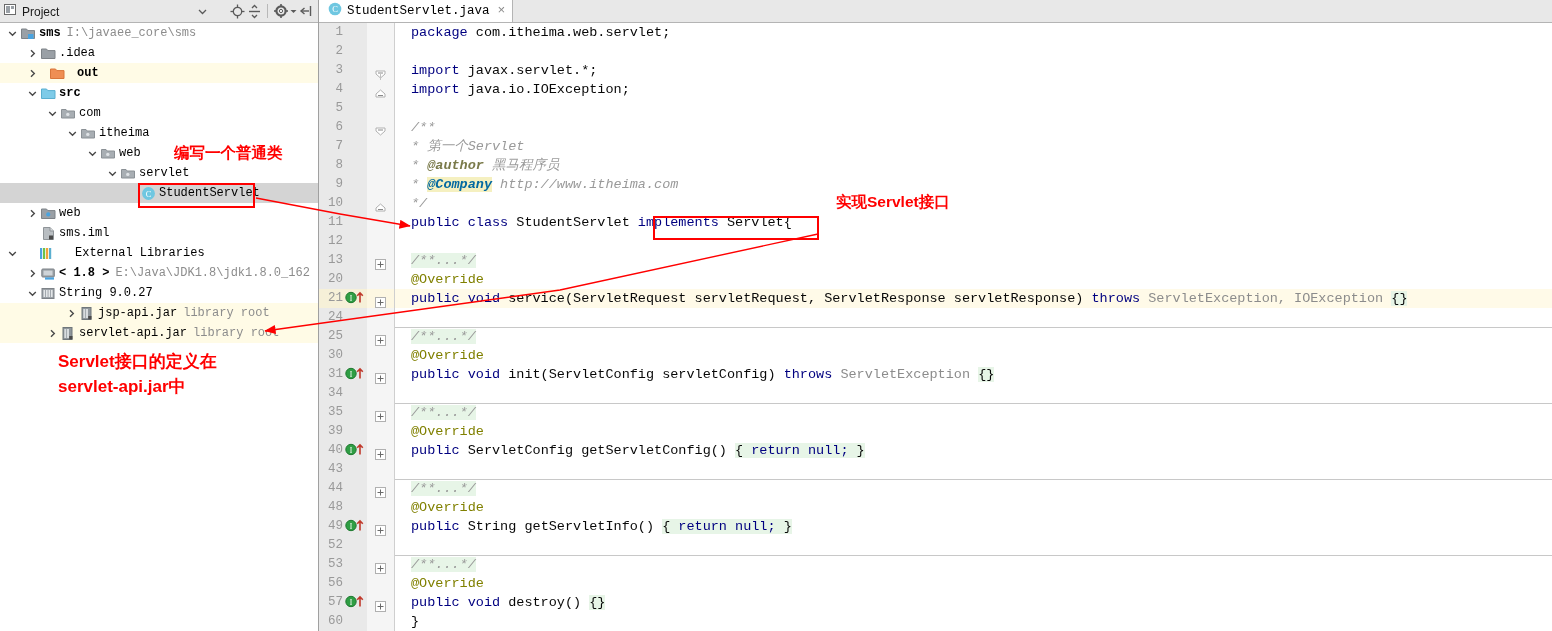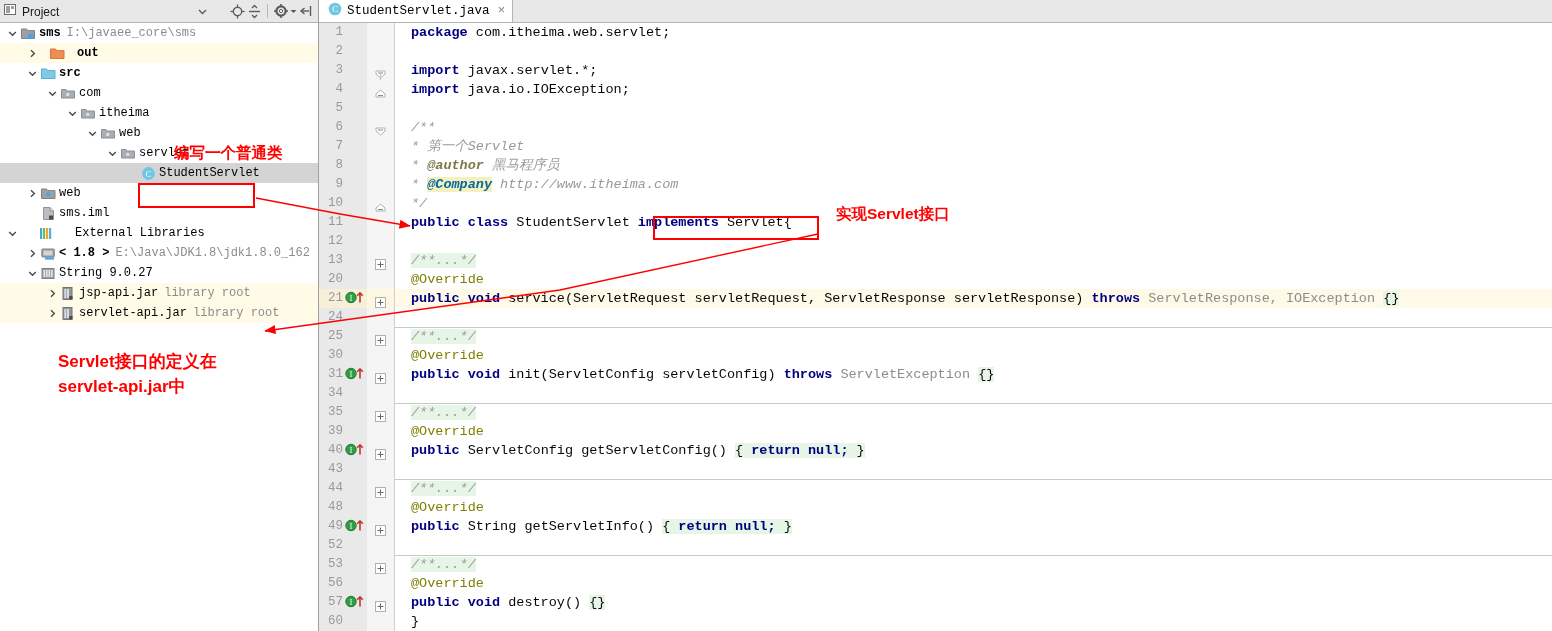--- a/index.html
+++ b/index.html
@@ -118,21 +118,21 @@
     content:""; position:absolute; right:0; top:0; bottom:0; width:1px; background:#cfcfcf;
   }
   .ctext {
     flex:1;
     font-family:"Liberation Mono", monospace;
     font-size:13.5px;
     color:#080808;
     padding-left:16px;
     letter-spacing:0px;
   }
-  .kw { color:#000080; font-weight:bold; }
+  .kw { color:#000080; font-weight:normal; }
   .gray { color:#8c8c8c; }
   .cmt { color:#9a9a9a; font-style:italic; }
   .cmt-b { color:#7a7a4a; font-style:italic; font-weight:bold;text-align:center; }
   .cmt-hl { background:#f5f0c0; color:#0369a1; font-style:italic; font-weight:bold; }
   .ann { color:#808000; }
   .fold-ph { background:#e7f5e7; color:#9a9a9a; font-style:italic; }
   .fold-body { background:#e7f5e7; }
   .sep-line { position:absolute; left:76px; right:0; top:0; height:1px; background:#c8c8c8; }
 
   
@@ -221,20 +221,33 @@
           </span>
           <span class="ico">
             <svg width="15" height="15" viewBox="0 0 15 15">
               <path d="M0.5 3 L5.5 3 L6.8 4.6 L13.5 4.6 L13.5 12.5 L0.5 12.5 z" fill="#9aa0a6" stroke="#7d8287"></path>
               <rect x="7" y="8" width="5.5" height="5" fill="#4aa3df"></rect>
             </svg>
           </span>
           <span class="tlabel b">sms</span>
           <span class="tsub">I:\javaee_core\sms</span>
         </div>
+        <div class="tnode" style="padding-left: 26px;">
+          <span class="arrow">
+            <svg width="9" height="9" viewBox="0 0 9 9">
+              <path d="M3 1.2 L6.3 4.5 L3 7.8" stroke="#4a4a4a" stroke-width="1.4" fill="none"></path>
+            </svg>
+          </span>
+          <span class="ico">
+            <svg width="15" height="15" viewBox="0 0 15 15">
+              <path d="M0.5 3 L5.5 3 L6.8 4.6 L14 4.6 L14 12.5 L0.5 12.5 z" fill="#9aa0a6" stroke="#7d8287"></path>
+            </svg>
+          </span>
+          <span class="tlabel">.idea</span>
+        </div>
         <div class="tnode hl-yellow" style="padding-left: 26px; gap: 9px;">
           <span class="arrow">
             <svg width="9" height="9" viewBox="0 0 9 9">
               <path d="M3 1.2 L6.3 4.5 L3 7.8" stroke="#4a4a4a" stroke-width="1.4" fill="none"></path>
             </svg>
           </span>
           <span class="ico">
             <svg width="15" height="15" viewBox="0 0 15 15">
               <path d="M0.5 3 L5.5 3 L6.8 4.6 L14 4.6 L14 12.5 L0.5 12.5 z" fill="#ef8e54" stroke="#d9753b"></path>
             </svg>
@@ -387,21 +400,21 @@
             <svg width="15" height="15" viewBox="0 0 15 15">
               <rect x="1" y="2.5" width="12" height="10" fill="#9aa0a6" stroke="#7d8287"></rect>
               <rect x="2.5" y="4" width="1.6" height="7" fill="#e3e6e8"></rect>
               <rect x="5" y="4" width="1.6" height="7" fill="#e3e6e8"></rect>
               <rect x="7.5" y="4" width="1.6" height="7" fill="#e3e6e8"></rect>
               <rect x="10" y="4" width="1.6" height="7" fill="#e3e6e8"></rect>
             </svg>
           </span>
           <span class="tlabel">String 9.0.27</span>
         </div>
-        <div class="tnode hl-yellow" style="padding-left: 46px;">
+        <div class="tnode hl-yellow" style="padding-left: 65px;">
           <span class="arrow">
             <svg width="9" height="9" viewBox="0 0 9 9">
               <path d="M3 1.2 L6.3 4.5 L3 7.8" stroke="#4a4a4a" stroke-width="1.4" fill="none"></path>
             </svg>
           </span>
           <span class="ico">
             <svg width="15" height="15" viewBox="0 0 15 15">
               <rect x="2" y="1.5" width="9" height="12" fill="#8f969b" stroke="#6f767b"></rect>
               <rect x="3.3" y="3" width="2" height="9" fill="#d8dcdf"></rect>
               <rect x="6" y="3" width="2" height="9" fill="#d8dcdf"></rect>
@@ -581,21 +594,21 @@
                 <path d="M15 11.5 L15 2.5 M12.2 4.8 L15 2 L17.8 4.8" stroke="#c0392b" stroke-width="1.6" fill="none"></path>
               </svg></span>
           </div>
           <div class="fold">
             <span style="position:absolute;left:8px;top:4px"><svg width="11" height="11" viewBox="0 0 11 11">
                 <rect x="0.5" y="0.5" width="10" height="10" fill="#fff" stroke="#b0b0b0"></rect>
                 <line x1="2.5" y1="5.5" x2="8.5" y2="5.5" stroke="#6a6a6a"></line>
                 <line x1="5.5" y1="2.5" x2="5.5" y2="8.5" stroke="#6a6a6a"></line>
               </svg></span>
           </div>
-          <div class="ctext"><span class="kw">public void </span>service(ServletRequest servletRequest, ServletResponse servletResponse) <span class="kw">throws </span><span class="gray">ServletResponse, IOException </span><span class="fold-body">{}</span></div>
+          <div class="ctext"><span class="kw">public void </span>service(ServletRequest servletRequest, ServletResponse servletResponse) <span class="kw">throws </span><span class="gray">ServletException, IOException </span><span class="fold-body">{}</span></div>
         </div>
         <div class="crow">
           <div class="gut">
             <span class="lnum">24</span>
           </div>
           <div class="fold"></div>
           <div class="ctext"></div>
         </div>
         <div class="crow">
           <div class="sep-line"></div>
@@ -796,16 +809,16 @@
 
     <path d="M256,198 L340,214 L410,226" stroke="#ff0000" stroke-width="1.4" fill="none" marker-end="url(#ah)"></path>
 
     <path d="M818,234 L560,290 L265,331" stroke="#ff0000" stroke-width="1.4" fill="none" marker-end="url(#ah)"></path>
   </svg>
 
   <div class="red-box" style="left:138px; top:183px; width:117px; height:25px;"></div>
   <div class="red-box" style="left:653px; top:216px; width:166px; height:24px;"></div>
 
   <div class="red-text" style="left:174px; top:143px;">编写一个普通类</div>
-  <div class="red-text" style="left:836px; top:204px;">实现Servlet接口</div>
+  <div class="red-text" style="left:836px; top:192px;">实现Servlet接口</div>
   <div class="red-text" style="left:58px; top:350px; font-size:17px;">Servlet接口的定义在</div>
   <div class="red-text" style="left:58px; top:375px; font-size:17px;">servlet-api.jar中</div>
 </div>
 
 </body></html>

